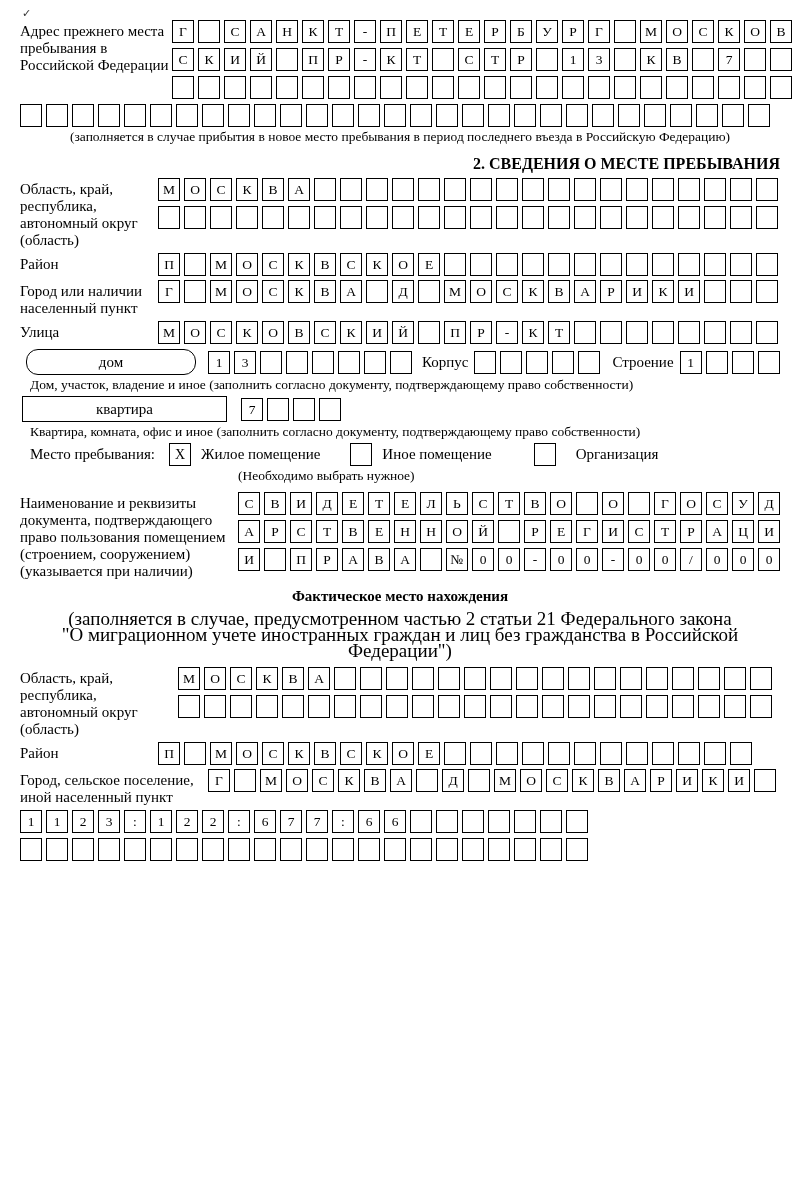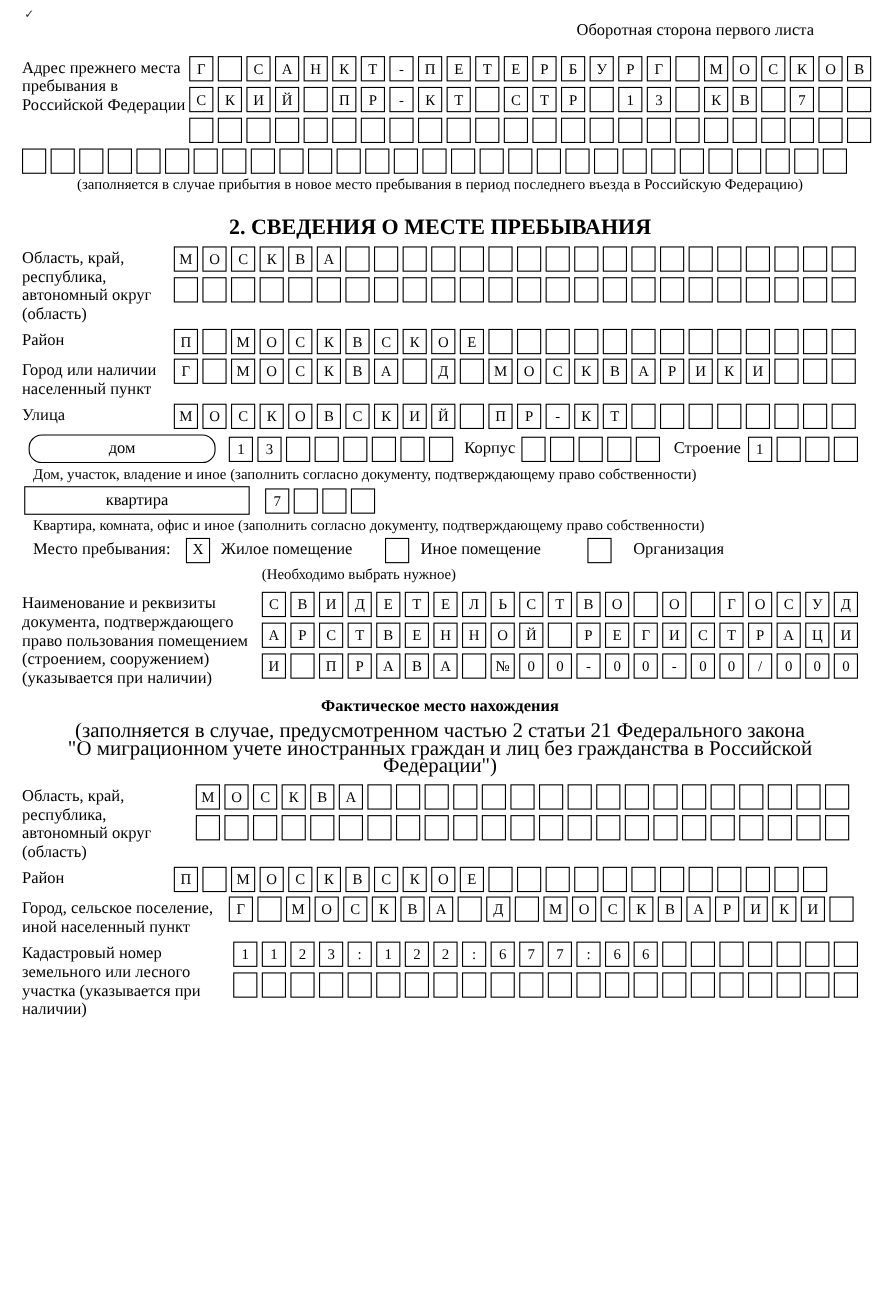--- a/index.html
+++ b/index.html
@@ -19,21 +19,21 @@
   .row-cells{display:flex;gap:4px;}
   .cell{flex:0 0 22px;width:22px;height:23px;border:1.6px solid #000;box-sizing:border-box;
         display:flex;align-items:center;justify-content:center;
         font-size:13.5px;line-height:1;background:#fff;}
   .fullrow{margin-bottom:2px;}
 
   .cap{font-size:13.5px;line-height:16px;}
   .cap-center{text-align:center;margin-bottom:3px;}
   .cap-left{margin-left:10px;margin-bottom:3px;}
 
-  .sec-title{font-weight:bold;font-size:20px;text-align:center;margin:20px 0 5px 0;}
+  .sec-title{font-weight:bold;font-size:16px;text-align:right;margin:10px 0 5px 0;}
   .sub-title{font-weight:bold;font-size:15px;text-align:center;margin:6px 0 6px 0;}
   .fact-cap{text-align:center;font-size:19px;line-height:16px;margin-bottom:8px;}
 
   .named-box{border:1.6px solid #000;height:26px;box-sizing:border-box;
              display:flex;align-items:center;justify-content:center;font-size:15px;background:#fff;}
   .inline-row{display:flex;align-items:flex-start;margin-bottom:2px;}
   .inline-lbl{font-size:15px;line-height:26px;white-space:nowrap;}
 
   .chkrow{display:flex;align-items:center;margin:2px 0 2px 10px;font-size:15px;}
   .checkbox{width:22px;height:23px;border:1.6px solid #000;box-sizing:border-box;
@@ -46,21 +46,20 @@
 
   .mb6{margin-bottom:6px;} .mb8{margin-bottom:8px;} .mb5{margin-bottom:5px;}
 </style>
 </head>
 <body>
 
 <div class="page">
 
   <div class="stray">✓</div>
 
-  <div class="note">Оборотная сторона первого листа</div>
 
   <div class="field">
     <div class="flabel w152">Адрес прежнего места пребывания в Российской Федерации</div>
     <div class="rows">
       <div class="row-cells">
           <span class="cell">Г</span>
           <span class="cell"></span>
           <span class="cell">С</span>
           <span class="cell">А</span>
           <span class="cell">Н</span>
@@ -561,21 +560,20 @@
         <span class="cell">А</span>
         <span class="cell">Р</span>
         <span class="cell">И</span>
         <span class="cell">К</span>
         <span class="cell">И</span>
         <span class="cell"></span>
       </div>
   </div>
 
   <div class="field mb6">
-    <div class="flabel w192">Кадастровый номер земельного или лесного участка (указывается при наличии)</div>
     <div class="rows">
       <div class="row-cells">
           <span class="cell">1</span>
           <span class="cell">1</span>
           <span class="cell">2</span>
           <span class="cell">3</span>
           <span class="cell">:</span>
           <span class="cell">1</span>
           <span class="cell">2</span>
           <span class="cell">2</span>

